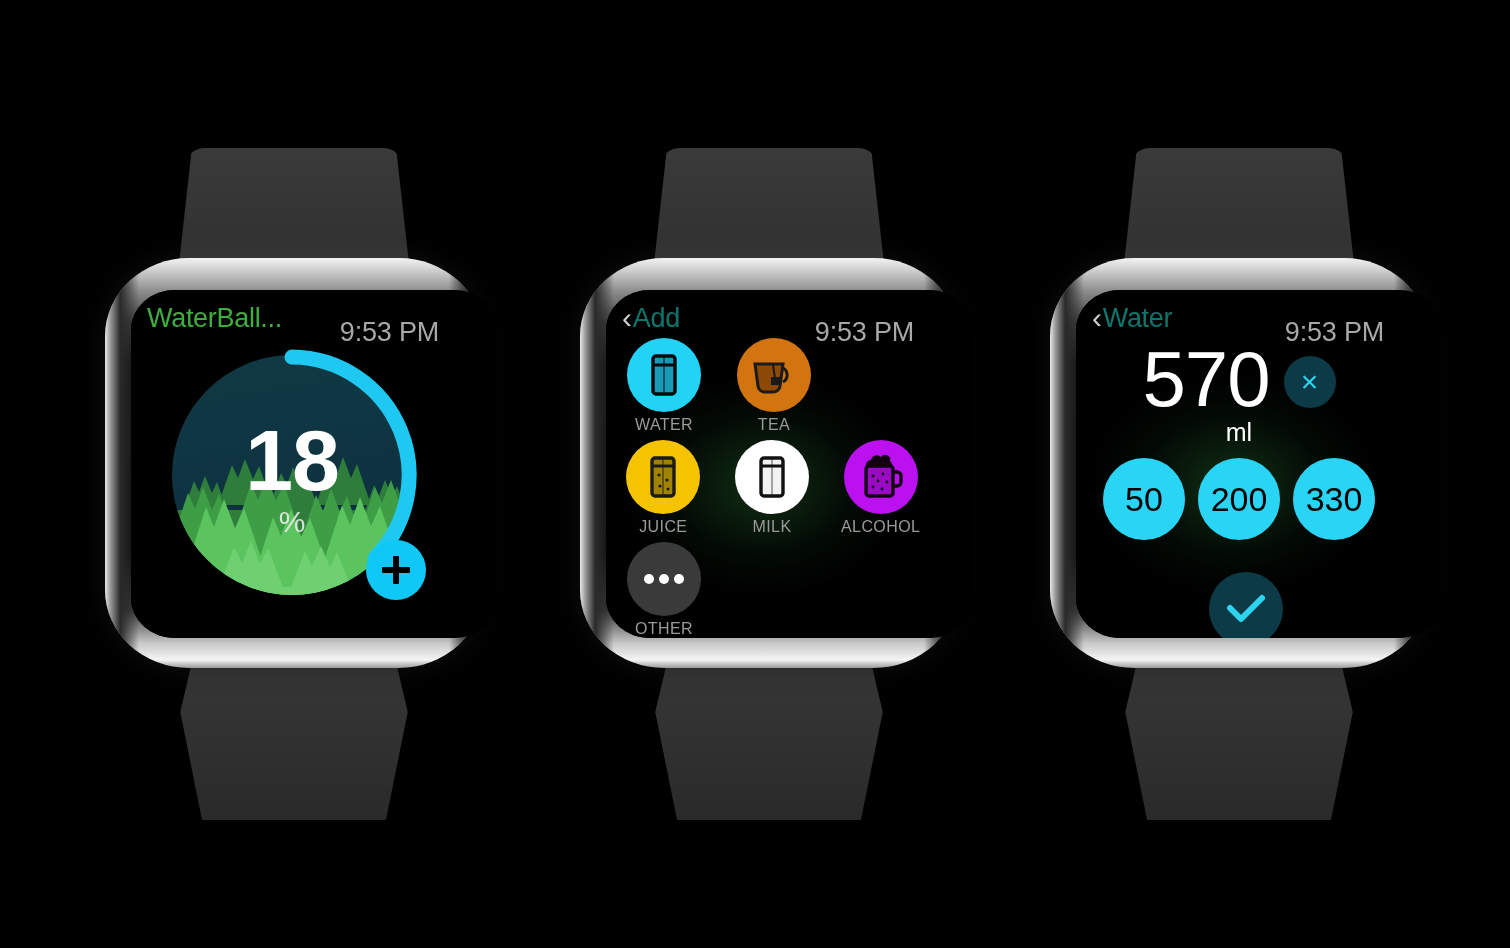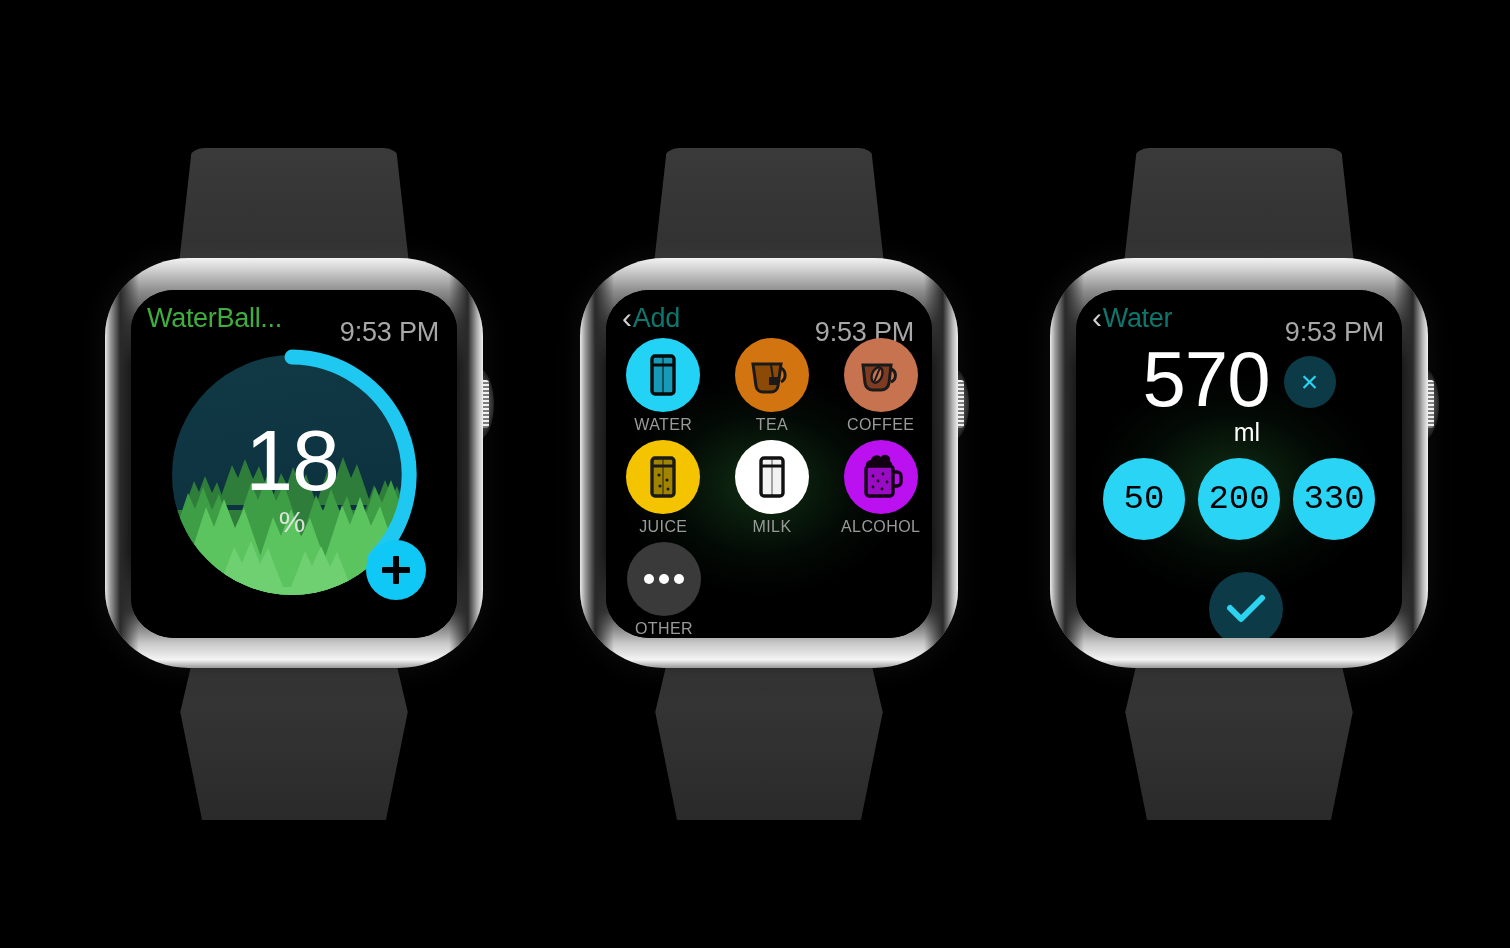--- a/index.html
+++ b/index.html
@@ -46,20 +46,21 @@
   }
   .case::before{ 
     content:"";position:absolute;inset:0;border-radius:84px/78px;
     background:linear-gradient(90deg,#e9e9e9 0%,#9a9a9a 1.4%,#2a2a2a 4%,
       rgba(0,0,0,0) 9%,rgba(0,0,0,0) 91%,#2a2a2a 96%,#b5b5b5 98.6%,#f0f0f0 100%);
   }
   .glass{
     position:absolute;left:26px;top:32px;width:326px;height:348px;
     border-radius:44px/40px;background:#000;overflow:hidden;
     box-shadow:inset 0 0 26px 6px rgba(0,0,0,.95);
+    padding-left:41px;
   }
   .screen{position:absolute;left:0;top:0;width:326px;height:348px;background:#000;overflow:hidden;}
 
   
   .crown{
     position:absolute;left:369px;top:368px;width:30px;height:72px;
     border-radius:10px 16px 16px 10px/24px 36px 36px 24px;
     background:radial-gradient(ellipse at 28% 50%,#f7f7f7 0%,#bdbdbd 22%,#4a4a4a 52%,#111 78%,#000 100%);
     box-shadow:0 0 6px rgba(0,0,0,.9);
   }
@@ -83,21 +84,21 @@
   .sb-title.app{color:#3fae3f;}
   .sb-time{position:absolute;right:18px;color:#a8a8a8;font-size:27px;letter-spacing:-.2px;margin-top:28px;}
 
   
   .ball-wrap{position:absolute;left:32px;top:56px;width:258px;height:258px;}
   .ball{position:absolute;left:9px;top:9px;width:240px;height:240px;border-radius:50%;overflow:hidden;
         background:linear-gradient(170deg,#113a45 0%,#0d3340 55%,#0b2e3a 100%);}
   .ball svg{position:absolute;left:0;top:0;}
   .arcsvg{position:absolute;left:0;top:0;}
   .ball-num{position:absolute;left:0;top:62px;width:240px;text-align:center;color:#fff;
-            font-size:86px;font-weight:400;line-height:1;letter-spacing:-1px;}
+            font-size:86px;font-weight:700;line-height:1;letter-spacing:-1px;}
   .ball-pct{position:absolute;left:0;top:150px;width:240px;text-align:center;color:#e8e8e8;
             font-size:30px;font-weight:300;opacity:.92;}
   .fab{position:absolute;left:235px;top:250px;width:60px;height:60px;border-radius:50%;background:#0fc8f5;}
   .fab::before,.fab::after{content:"";position:absolute;background:#000;border-radius:1px;}
   .fab::before{left:16px;top:27px;width:28px;height:6px;}
   .fab::after{left:27px;top:16px;width:6px;height:28px;}
 
   
   .glow{position:absolute;left:0;top:0;width:326px;height:348px;
         background:radial-gradient(ellipse 58% 42% at 48% 56%,rgba(30,86,36,.55) 0%,rgba(12,40,20,.25) 48%,rgba(0,0,0,0) 76%);}
@@ -105,24 +106,24 @@
   .grow{display:flex;}
   .gcell{width:104px;margin-left:6px;display:flex;flex-direction:column;align-items:center;}
   .gdisc{width:74px;height:74px;border-radius:50%;display:flex;align-items:center;justify-content:center;}
   .glabel{margin-top:4px;color:#9a9a9a;font-size:16px;letter-spacing:.4px;}
 
   
   .amt-row{position:absolute;left:0;top:52px;width:326px;display:flex;align-items:flex-start;justify-content:center;}
   .amt{color:#fff;font-size:78px;font-weight:300;line-height:.95;letter-spacing:-1px;}
   .clear-btn{width:52px;height:52px;border-radius:50%;background:#0d3a47;margin-left:14px;margin-top:14px;
              display:flex;align-items:center;justify-content:center;color:#2cd4f0;font-size:30px;font-weight:300;}
-  .unit{position:absolute;left:0;top:128px;width:326px;text-align:center;color:#fff;font-size:25px;font-weight:300;margin-left:8px;}
+  .unit{position:absolute;left:0;top:128px;width:326px;text-align:center;color:#fff;font-size:25px;font-weight:300;}
   .pills{position:absolute;left:0;top:168px;width:326px;display:flex;justify-content:center;gap:13px;}
   .pill{width:82px;height:82px;border-radius:50%;background:#2ad4f5;display:flex;align-items:center;justify-content:center;
-        color:#000;font-size:34px;font-weight:400;font-family:Liberation Mono, monospace;}
+        color:#000;font-size:34px;font-weight:400;}
   .confirm{position:absolute;left:133px;top:282px;width:74px;height:74px;border-radius:50%;background:#0d3a47;
            display:flex;align-items:center;justify-content:center;}
 </style>
 </head>
 <body>
 
 <div class="stage">
 
   <div class="watch w1">
     <div class="band-top"></div>
@@ -232,31 +233,20 @@
                   <svg width="46" height="38" viewBox="0 0 46 38">
                     <path d="M4 8 h28 l-3 22 a7 7 0 0 1 -7 6 h-8 a7 7 0 0 1 -7 -6z" fill="#8c4a06" stroke="#1a1a1a" stroke-width="3"></path>
                     <path d="M32 12 a8 8 0 0 1 0 14" fill="none" stroke="#1a1a1a" stroke-width="3"></path>
                     <line x1="22" y1="9" x2="24" y2="22" stroke="#1a1a1a" stroke-width="2"></line>
                     <rect x="20" y="21" width="9" height="8" fill="#1a1a1a"></rect>
                   </svg>
                 </div>
                 <div class="glabel">TEA</div>
               </div>
 
-              <div class="gcell">
-                <div class="gdisc" style="background:#c87350">
-                  <svg width="46" height="38" viewBox="0 0 46 38">
-                    <path d="M5 9 h28 l-2 18 a8 8 0 0 1 -8 7 h-8 a8 8 0 0 1 -8 -7z" fill="#7d3b22" stroke="#1a1a1a" stroke-width="3"></path>
-                    <path d="M33 13 a7 7 0 0 1 0 13" fill="none" stroke="#1a1a1a" stroke-width="3"></path>
-                    <ellipse cx="19" cy="19" rx="5" ry="8" fill="#c87350" stroke="#1a1a1a" stroke-width="2.4" transform="rotate(22 19 19)"></ellipse>
-                    <line x1="19" y1="12" x2="19" y2="26" stroke="#1a1a1a" stroke-width="2" transform="rotate(22 19 19)"></line>
-                  </svg>
-                </div>
-                <div class="glabel">COFFEE</div>
-              </div>
             </div>
 
             <div class="grow" style="margin-top:6px">
               <div class="gcell">
                 <div class="gdisc" style="background:#f5c400">
                   <svg width="34" height="44" viewBox="0 0 34 44">
                     <rect x="6" y="3" width="22" height="38" rx="3" fill="#a08400" stroke="#1a1a1a" stroke-width="3.4"></rect>
                     <line x1="7" y1="11" x2="27" y2="11" stroke="#1a1a1a" stroke-width="3"></line>
                     <line x1="17" y1="3" x2="17" y2="41" stroke="#1a1a1a" stroke-width="2" opacity=".45"></line>
                     <circle cx="13" cy="20" r="1.6" fill="#1a1a1a"></circle>

